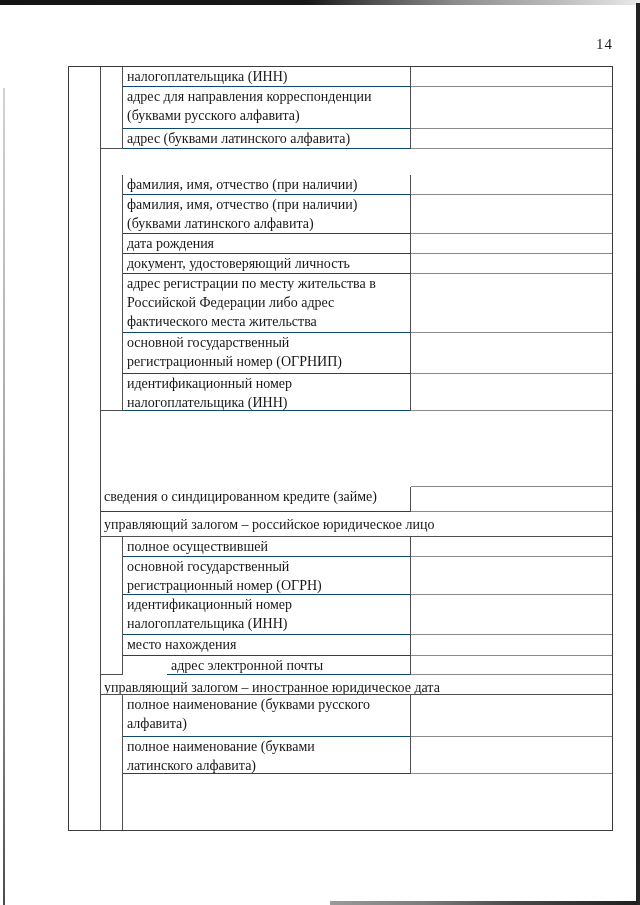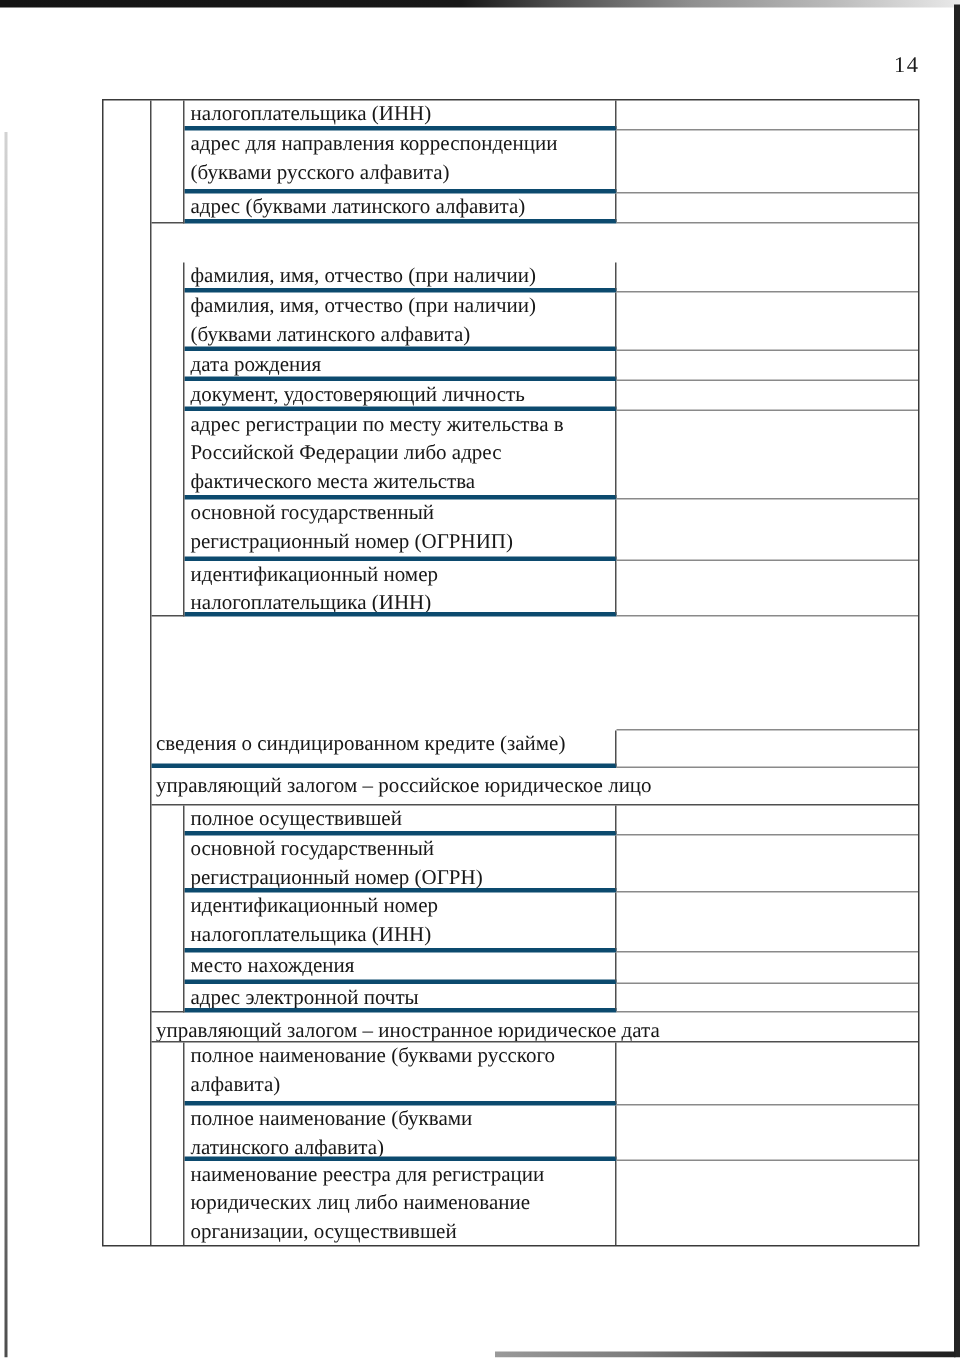--- a/index.html
+++ b/index.html
@@ -55,21 +55,21 @@
     box-sizing: border-box;
     overflow: hidden;
     font-size: 14px;
     line-height: 19px;
     color: #171717;
   }
   .cell.col1 { border-right: 1px solid #4a4a4a; }
   .cell.col2 { border-right: 1px solid #4f4f4f; border-bottom: 1px solid #4f4f4f; }
   .cell.label {
     border-right: 1px solid #4f4f4f;
-    border-bottom: 3px solid #0c4a6e;
+    border-bottom: 1px solid #0c4a6e;
     padding: 0 8px 0 4px;
     white-space: pre-line;
   }
   .cell.label.l1 { padding-left: 3px; }
   .cell.label.justify { text-align: justify; }
   .cell.value { border-bottom: 1px solid #8a8a8a; }
   .cell.section {
     border-bottom: 1px solid #4f4f4f;
     padding: 3px 4px 0 3px;
     white-space: pre-line;
@@ -124,29 +124,26 @@
       <div class="cell label" style="grid-area: 15 / 3 / 16;">полное осуществившей</div>
       <div class="cell value" style="grid-area: 15 / 4 / 16;"></div>
       <div class="cell label" style="grid-area: 16 / 3 / 17;">основной государственный
 регистрационный номер (ОГРН)</div>
       <div class="cell value" style="grid-area: 16 / 4 / 17;"></div>
       <div class="cell label" style="grid-area: 17 / 3 / 18;">идентификационный номер
 налогоплательщика (ИНН)</div>
       <div class="cell value" style="grid-area: 17 / 4 / 18;"></div>
       <div class="cell label" style="grid-area: 18 / 3 / 19;">место нахождения</div>
       <div class="cell value" style="grid-area: 18 / 4 / 19;"></div>
-      <div class="cell label" style="grid-area: 19 / 3 / 20;">адрес электронной почты</div>
+      <div class="cell label" style="grid-area: 19 / 3 / 20; margin-left: 44px;">адрес электронной почты</div>
       <div class="cell value" style="grid-area: 19 / 4 / 20;"></div>
       <div class="cell col2" style="grid-area: 15 / 2 / 20;"></div>
       <div class="cell section" style="grid-area: 20 / 2 / 21 / 5;">управляющий залогом – иностранное юридическое дата</div>
       <div class="cell label" style="grid-area: 21 / 3 / 22;">полное наименование (буквами русского
 алфавита)</div>
       <div class="cell value" style="grid-area: 21 / 4 / 22;"></div>
       <div class="cell label" style="grid-area: 22 / 3 / 23;">полное наименование (буквами
 латинского алфавита)</div>
       <div class="cell value" style="grid-area: 22 / 4 / 23;"></div>
-      <div class="cell label last" style="grid-area: 23 / 3 / 24;">наименование реестра для регистрации
-юридических лиц либо наименование
-организации, осуществившей</div>
       <div class="cell value last" style="grid-area: 23 / 4 / 24;"></div>
       <div class="cell col2 last" style="grid-area: 21 / 2 / 24;"></div>
     </div>
 </div>
 
 </body></html>

